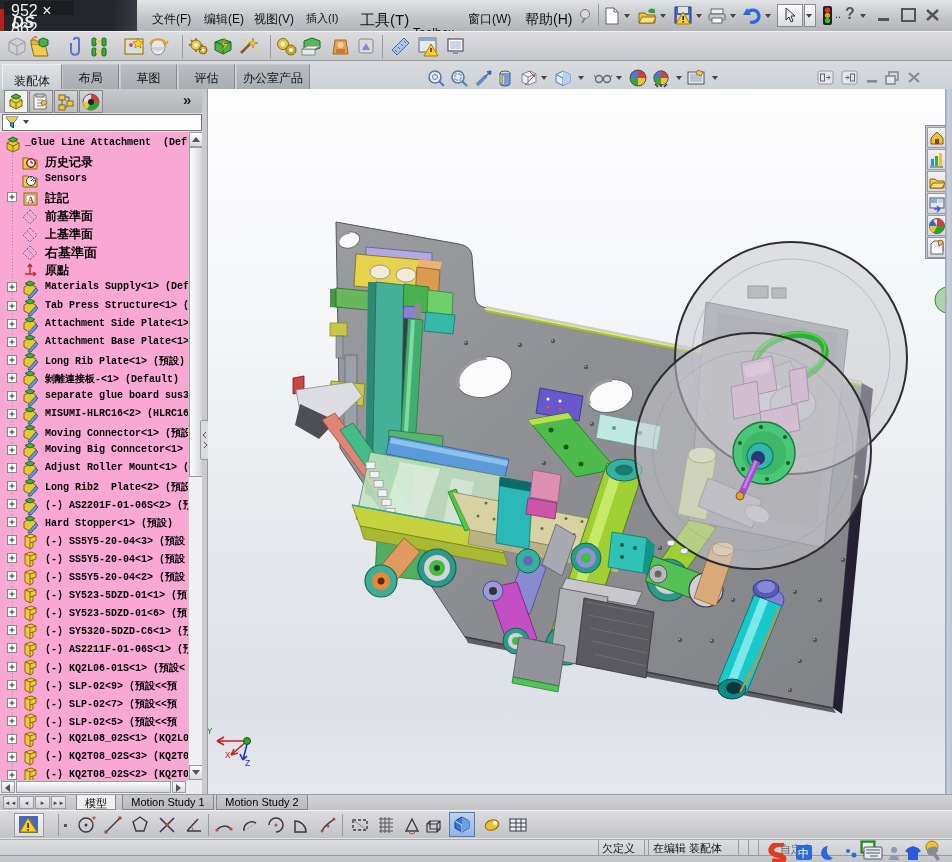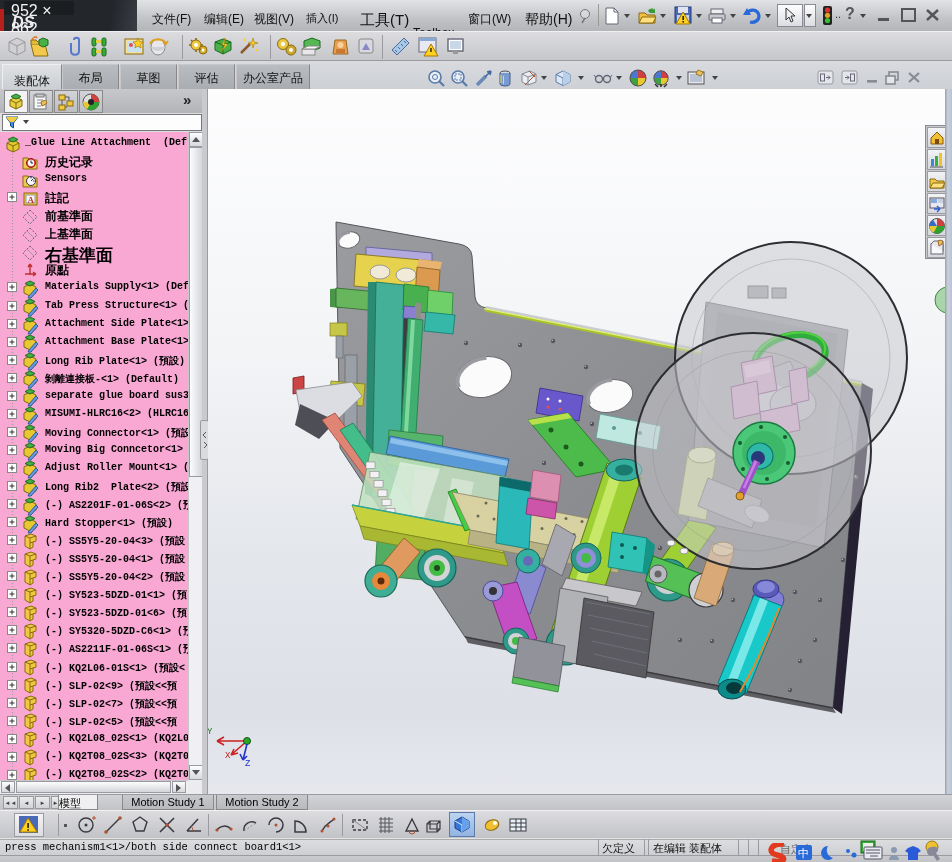--- a/index.html
+++ b/index.html
@@ -376,21 +376,21 @@
 <div class="abs" style="left:45px;top:75.7px;white-space:pre;font-family:'Liberation Sans',sans-serif;font-size:12px">前基準面</div>
 <svg class="abs" style="left:22px;top:92.8px" width="18" height="20">
         <path d="M8,3 L15,10 L8,17 L1,10 Z" fill="none" stroke="#667" stroke-dasharray="2 1.5"></path>
         <path d="M5,6 L12,13" stroke="#99a"></path>
       </svg>
 <div class="abs" style="left:45px;top:93.8px;white-space:pre;font-family:'Liberation Sans',sans-serif;font-size:12px">上基準面</div>
 <svg class="abs" style="left:22px;top:110.8px" width="18" height="20">
         <path d="M8,3 L15,10 L8,17 L1,10 Z" fill="none" stroke="#667" stroke-dasharray="2 1.5"></path>
         <path d="M5,6 L12,13" stroke="#99a"></path>
       </svg>
-<div class="abs" style="left:45px;top:111.8px;white-space:pre;font-family:Liberation Sans, sans-serif;font-size:17px">右基準面</div>
+<div class="abs" style="left:45px;top:111.8px;white-space:pre;font-family:Liberation Sans, sans-serif;font-size:13px">右基準面</div>
 <svg class="abs" style="left:22px;top:128.9px" width="18" height="20">
         <path d="M8,3 L8,14 M8,3 L6,6 M8,3 L10,6" stroke="#c03030" stroke-width="1.4" fill="none"></path>
         <path d="M3,13 L14,13 M14,13 L11,11 M14,13 L11,15" stroke="#c03030" stroke-width="1.4" fill="none"></path>
       </svg>
 <div class="abs" style="left:45px;top:129.9px;white-space:pre;font-family:'Liberation Sans',sans-serif;font-size:12px">原點</div>
 <svg class="abs" style="left:7px;top:150.4px" width="11" height="11">
         <rect x="0.5" y="0.5" width="9" height="9" fill="#fff" stroke="#888"></rect>
         <path d="M2.5,5 h5 M5,2.5 v5" stroke="#333"></path>
       </svg>
 <svg class="abs" style="left:22px;top:146.9px" width="18" height="20">
@@ -1004,21 +1004,21 @@
       <path d="M3,5 l3,-3 h9 v10" fill="#e8e8ec" stroke="#667"></path>
       <path d="M10,2 C13,0 16,2 14,5 L11,7 Z" fill="#f0c060" stroke="#9a6a20"></path>
     </svg>
 </div>
 <div class="abs" style="left:945px;top:89px;width:7px;height:705px;background:linear-gradient(90deg,#9aa0aa,#c8d0dc 40%,#b8c2d2)"></div>
 <div class="abs" style="left:0;top:794px;width:952px;height:16px;background:linear-gradient(#d2d3d7,#c2c3c7);border-top:1px solid #9a9aa0">
 <div class="abs" style="left:3px;top:1px;width:15px;height:13px;background:linear-gradient(#eceded,#d2d3d7);border:1px solid #9a9aa0;font-size:6px;color:#444;text-align:center;padding-top:3px">◄◄</div>
 <div class="abs" style="left:19px;top:1px;width:15px;height:13px;background:linear-gradient(#eceded,#d2d3d7);border:1px solid #9a9aa0;font-size:6px;color:#444;text-align:center;padding-top:3px">◄</div>
 <div class="abs" style="left:35px;top:1px;width:15px;height:13px;background:linear-gradient(#eceded,#d2d3d7);border:1px solid #9a9aa0;font-size:6px;color:#444;text-align:center;padding-top:3px">►</div>
 <div class="abs" style="left:51px;top:1px;width:15px;height:13px;background:linear-gradient(#eceded,#d2d3d7);border:1px solid #9a9aa0;font-size:6px;color:#444;text-align:center;padding-top:3px">►►</div>
-<div class="abs" style="left:58px;top:0;width:40px;height:15px;background:#f0f0f2;border:1px solid #888;border-top:none;font-size:11px;padding-top:1px">模型</div>
+<div class="abs" style="left:76px;top:0;width:40px;height:15px;background:#f0f0f2;border:1px solid #888;border-top:none;font-size:11px;text-align:center;padding-top:1px">模型</div>
 <div class="abs" style="left:122px;top:0;width:92px;height:15px;background:linear-gradient(#c8c9cd,#b8b9bd);border:1px solid #888;border-top:none;font-size:11px;text-align:center;padding-top:1px">Motion Study 1</div>
 <div class="abs" style="left:216px;top:0;width:92px;height:15px;background:linear-gradient(#c8c9cd,#b8b9bd);border:1px solid #888;border-top:none;font-size:11px;text-align:center;padding-top:1px">Motion Study 2</div>
 </div>
 <div class="abs" style="left:0;top:810px;width:952px;height:28px;background:linear-gradient(#dcdcdf,#c2c3c7);border-top:1px solid #f0f0f2">
 <div class="abs" style="left:14px;top:2px;width:30px;height:24px;background:linear-gradient(#f4f4f6,#dcdde0);border:1px solid #9a9aa2"></div>
 <svg class="abs" style="left:18px;top:4px" width="22" height="20">
       <rect x="1" y="1" width="19" height="17" fill="#4a6ab8"></rect>
       <path d="M10,3 L19,17 L2,17 Z" fill="#ffd020" stroke="#a87a00"></path>
       <rect x="9.3" y="8" width="1.6" height="5" fill="#222"></rect>
       <rect x="9.3" y="14.2" width="1.6" height="1.6" fill="#222"></rect>
@@ -1095,21 +1095,20 @@
       <ellipse cx="10" cy="10" rx="7" ry="5" fill="#f0c030" stroke="#8a6a10" transform="rotate(-20 10 10)"></ellipse>
       <circle cx="13" cy="8" r="2" fill="#fff"></circle>
     </svg>
 <svg class="abs" style="left:508px;top:4px" width="22" height="20">
       <rect x="2" y="4" width="16" height="12" fill="#e8f0f8" stroke="#3a3a40"></rect>
       <path d="M2,8 h16 M2,12 h16 M8,4 v12 M13,4 v12" stroke="#3a3a40"></path>
     </svg>
 </div>
 <div class="abs" style="left:0;top:838px;width:952px;height:24px;background:linear-gradient(#e4e4e6,#c2c3c7)">
 <div class="abs" style="left:0;top:1px;width:952px;height:17px;background:linear-gradient(#dcdddf,#cecfd3);border-top:1px solid #aaa;border-bottom:1px solid #9a9aa0"></div>
-<div class="abs" style="left:5px;top:3px;font-family:'Liberation Mono',monospace;font-size:10.5px;color:#000;white-space:pre">press mechanism1&lt;1&gt;/both side connect board1&lt;1&gt;</div>
 <div class="abs" style="left:598px;top:1px;width:1px;height:16px;background:#9a9aa0"></div>
 <div class="abs" style="left:602px;top:3px;font-size:11px;color:#111">欠定义</div>
 <div class="abs" style="left:644px;top:1px;width:1px;height:16px;background:#9a9aa0"></div>
     <div class="abs" style="left:648px;top:1px;width:1px;height:16px;background:#9a9aa0"></div>
 <div class="abs" style="left:653px;top:3px;font-size:11px;color:#111">在编辑 装配体</div>
 <div class="abs" style="left:738px;top:1px;width:1px;height:16px;background:#9a9aa0"></div>
     <div class="abs" style="left:748px;top:1px;width:1px;height:16px;background:#9a9aa0"></div>
     <div class="abs" style="left:758px;top:1px;width:1px;height:16px;background:#9a9aa0"></div>
 <div class="abs" style="left:780px;top:4px;font-size:11px;color:#666">自定义</div>
 <svg class="abs" style="left:860px;top:2px" width="16" height="14">

